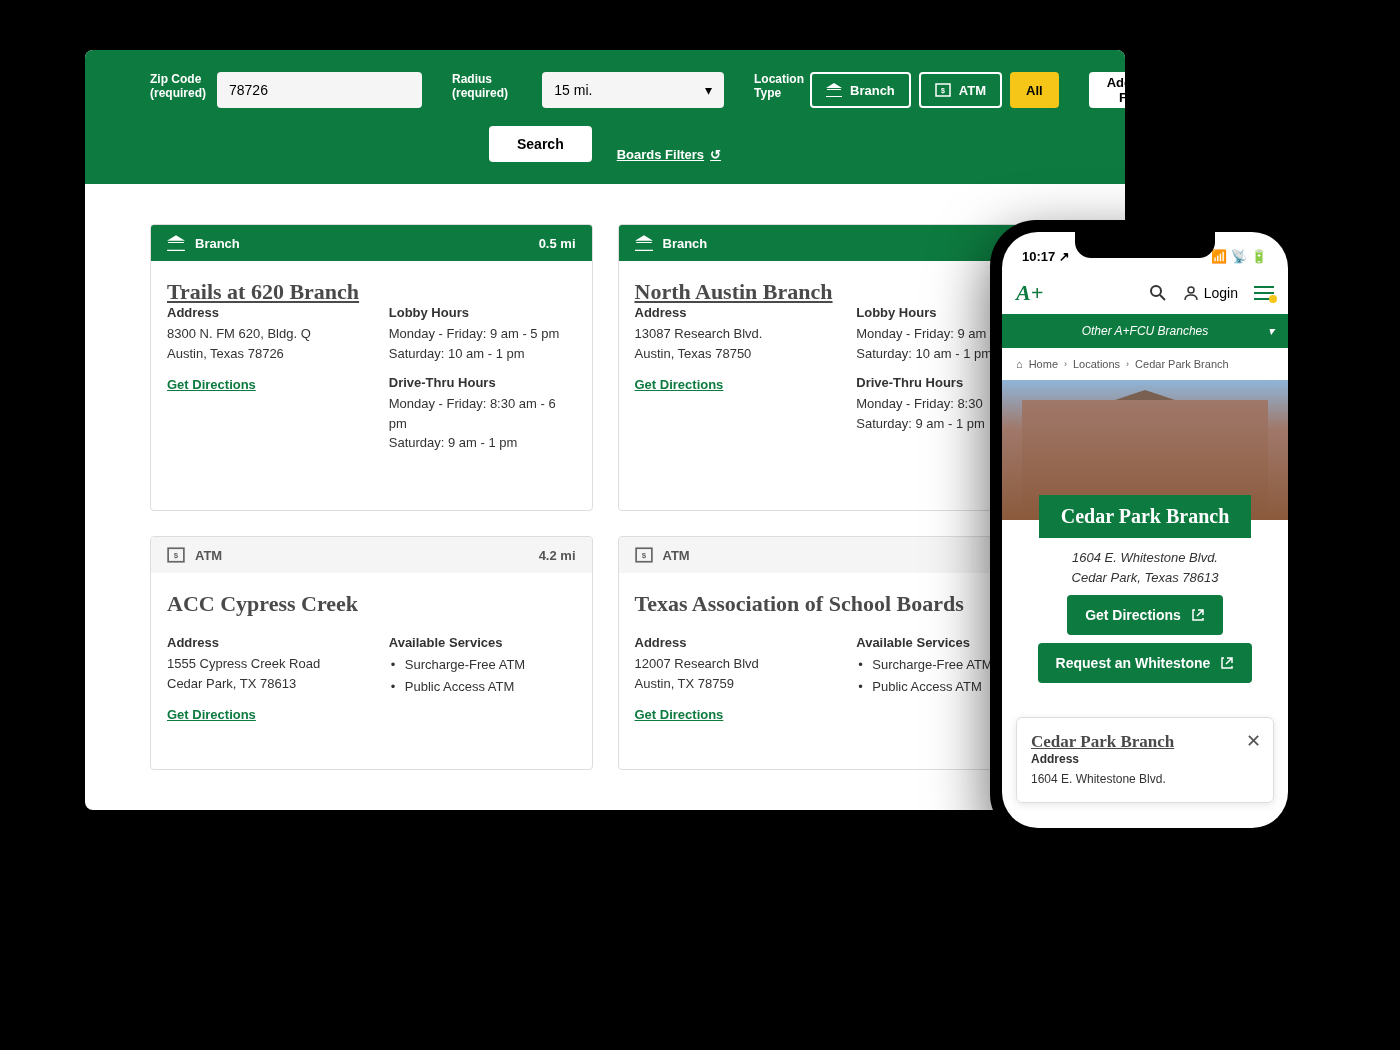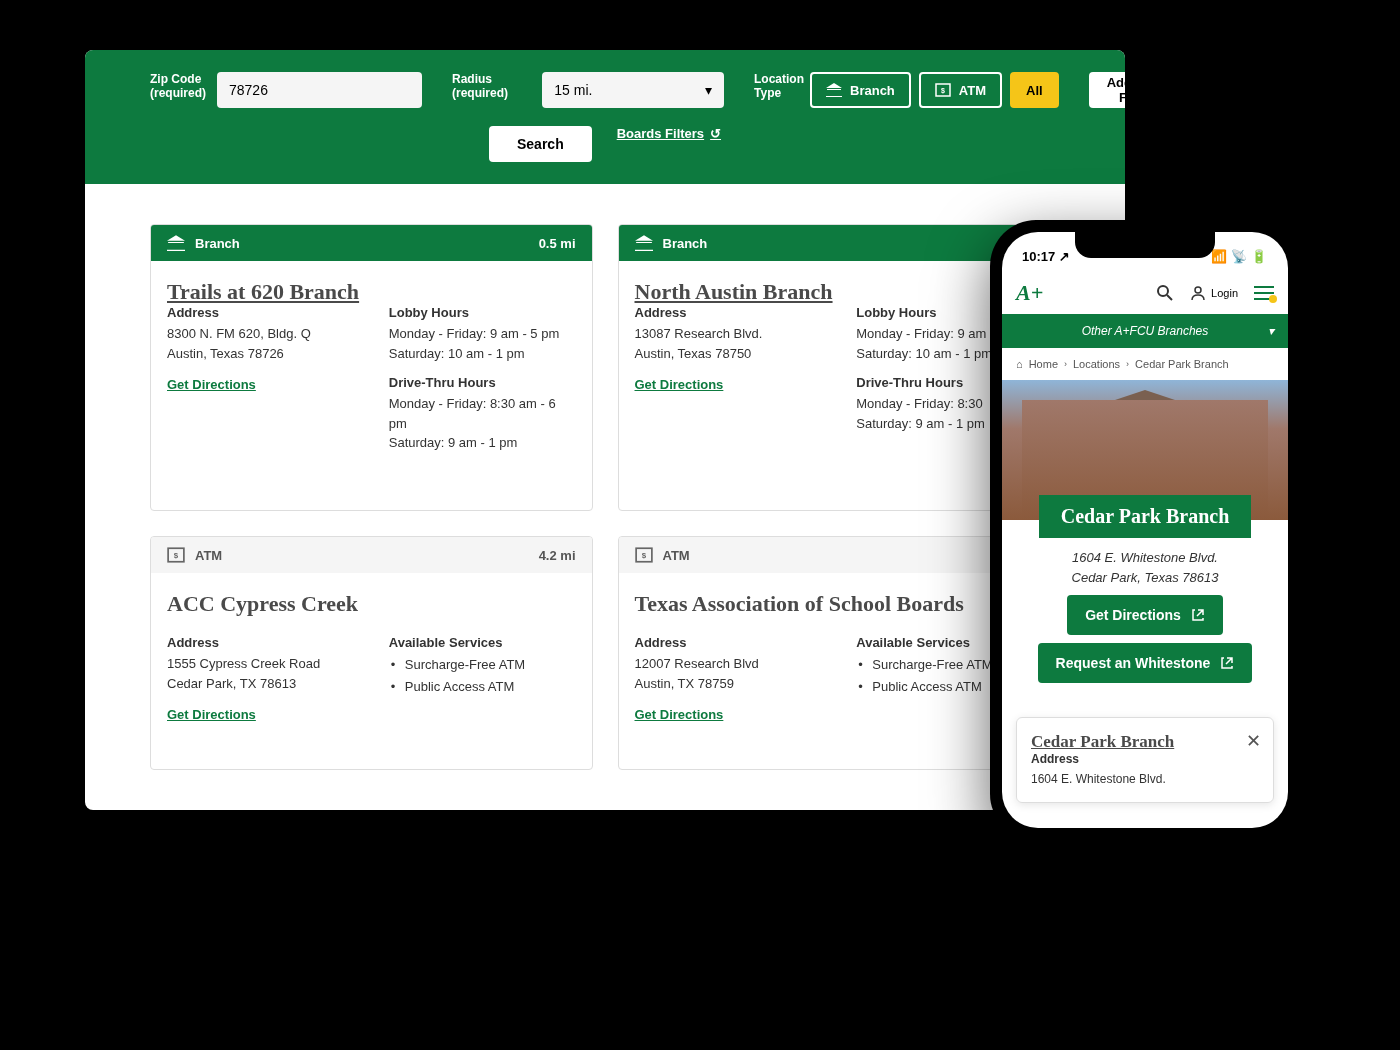--- a/index.html
+++ b/index.html
@@ -17,21 +17,21 @@
 .search-row{display:flex;gap:30px;align-items:flex-end}
 .field{display:flex;flex-direction:row;gap:6px}
 .field-label{color:#fff;font-size:12px;font-weight:600}
 .field-input{height:36px;padding:0 12px;border:none;border-radius:4px;font-size:14px;background:#f5f5f5}
 .zip{width:210px}
 .radius{width:210px;display:flex;justify-content:space-between;align-items:center;background:#f5f5f5;border-radius:4px;padding:0 12px;height:36px;font-size:14px}
 .loc-type{display:flex;gap:8px}
 .type-btn{height:36px;padding:0 14px;border:2px solid #fff;background:transparent;color:#fff;border-radius:4px;font-size:13px;font-weight:600;display:flex;align-items:center;gap:8px}
 .type-btn.all{background:#f5c518;color:#000;border-color:#f5c518}
 .addl-btn{height:36px;padding:0 18px;background:#fff;border:none;border-radius:4px;font-size:13px;font-weight:700;display:flex;align-items:center;gap:8px}
-.search-actions{display:flex;justify-content:center;gap:25px;align-items:flex-start;margin-top:18px}
+.search-actions{display:flex;justify-content:center;gap:25px;align-items:flex-end;margin-top:18px}
 .search-btn{height:36px;padding:0 28px;background:#fff;border:none;border-radius:4px;font-size:14px;font-weight:700}
 .reset{color:#fff;font-size:13px;font-weight:600;text-decoration:underline;display:flex;align-items:center;gap:6px}
 .results{padding:40px 65px;display:grid;grid-template-columns:1fr 1fr;gap:25px;overflow:hidden;flex:1}
 .card{border:1px solid #ddd;border-radius:4px;overflow:hidden}
 .card-head{padding:10px 16px;display:flex;justify-content:space-between;align-items:center;font-size:13px;font-weight:600}
 .card-head.branch{background:#0d7a3f;color:#fff}
 .card-head.atm{background:#f5f5f5;color:#555}
 .head-left{display:flex;align-items:center;gap:10px}
 .card-body{padding:18px 16px}
 .card-title{font-family:Georgia,serif;font-size:22px;font-weight:700;color:#4a4a4a;margin-bottom:18px}
@@ -46,21 +46,21 @@
 .services li:before{content:"•";position:absolute;left:-14px}
 .hours-block{margin-bottom:12px}
 .phone{position:absolute;right:100px;top:220px;width:310px;height:620px;background:#000;border-radius:46px;box-shadow:0 20px 60px rgba(0,0,0,.6);padding:12px}
 .phone-screen{width:100%;height:100%;background:#fff;border-radius:36px;overflow:hidden;display:flex;flex-direction:column;position:relative}
 .notch{position:absolute;top:0;left:50%;transform:translateX(-50%);width:140px;height:26px;background:#000;border-radius:0 0 16px 16px;z-index:10}
 .status-bar{height:40px;display:flex;justify-content:space-between;align-items:center;padding:8px 20px 0;font-size:13px;font-weight:600}
 .status-right{display:flex;gap:4px;align-items:center}
 .app-header{display:flex;justify-content:space-between;align-items:center;padding:8px 14px}
 .logo{font-family:Georgia,serif;font-style:italic;font-size:22px;font-weight:700;color:#0d7a3f}
 .app-header-right{display:flex;align-items:center;gap:16px}
-.login{display:flex;align-items:center;gap:5px;font-size:11px}
+.login{display:flex;align-items:center;gap:5px;font-size:14px}
 .hamburger{display:flex;flex-direction:column;gap:4px;position:relative}
 .hamburger span{width:20px;height:2px;background:#0d7a3f}
 .dot{position:absolute;right:-3px;bottom:-3px;width:8px;height:8px;background:#f5c518;border-radius:50%}
 .branches-bar{background:#0d7a3f;color:#fff;padding:10px 14px;font-size:12px;display:flex;justify-content:center;align-items:center;font-style:italic;position:relative}
 .branches-bar .caret{position:absolute;right:14px}
 .breadcrumb{padding:10px 14px;display:flex;align-items:center;gap:6px;font-size:11px;color:#555}
 .breadcrumb a{color:#555;text-decoration:none}
 .breadcrumb .caret2{font-size:9px}
 .hero{height:140px;background:linear-gradient(180deg,#8fb5d8 0%,#a0786a 35%,#8b5a3c 100%);position:relative;display:flex;align-items:flex-end;justify-content:center}
 .hero-building{position:absolute;top:20px;left:20px;right:20px;bottom:0;background:linear-gradient(180deg,#a0786a 0%,#8b5a3c 100%)}

